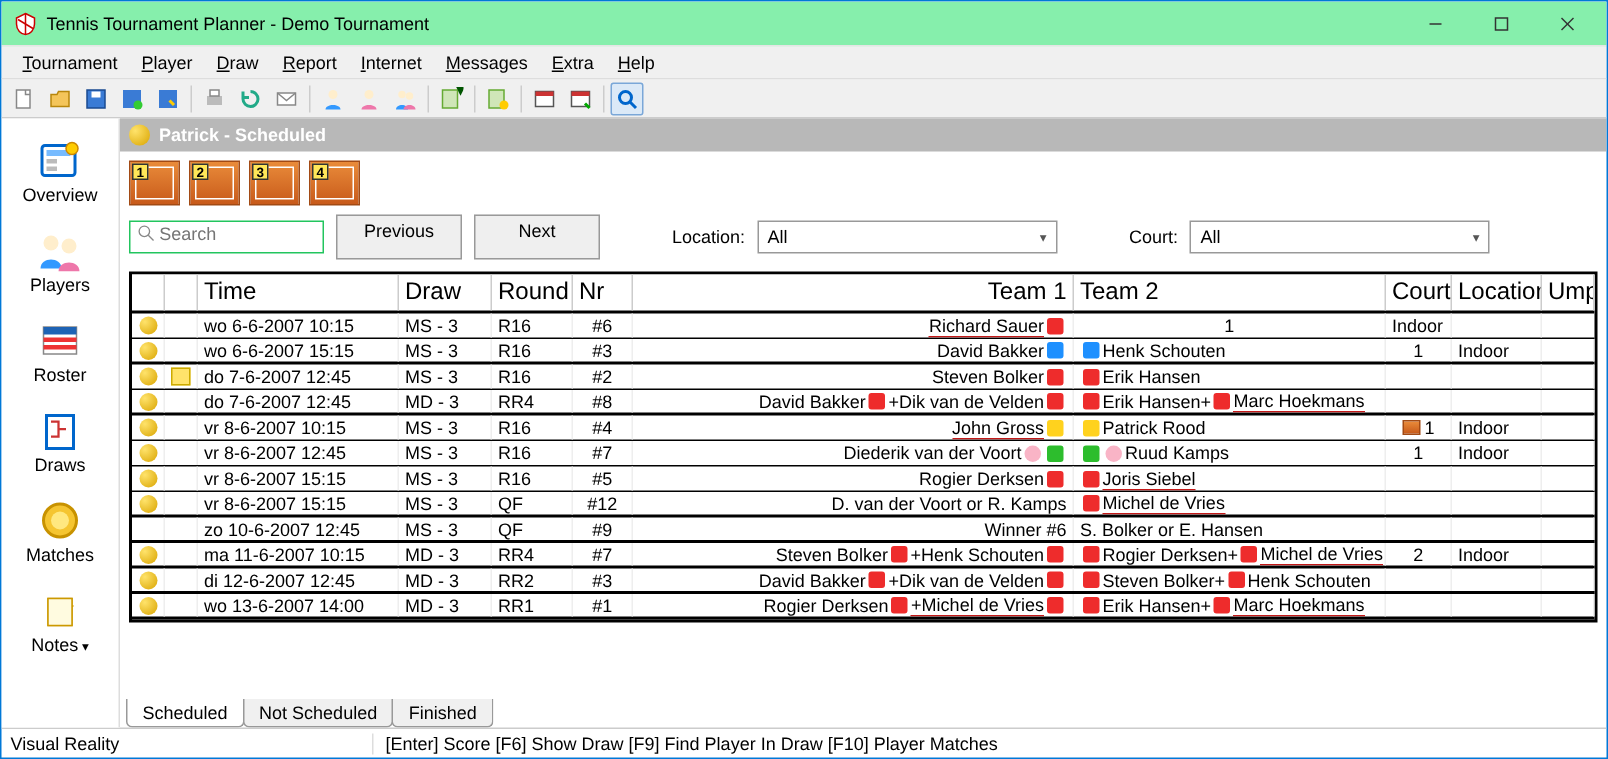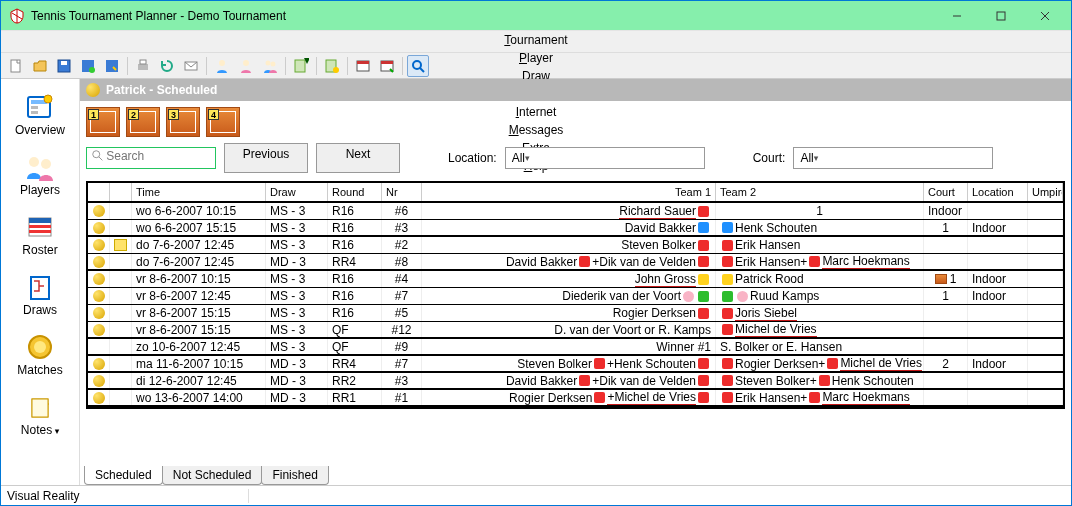--- a/index.html
+++ b/index.html
@@ -4,21 +4,21 @@
 <style>
   * { box-sizing: border-box; margin: 0; padding: 0; font-family: "Segoe UI", Tahoma, sans-serif; font-size: 12px; }
   body { background: #fff; width: 1072px; height: 506px; overflow: hidden; border: 1px solid #0078d7; }
   
   .titlebar { height: 30px; background: #86efac; border-bottom: 1px solid #e5e5e5; display: flex; align-items: center; padding: 0 4px 0 8px; }
   .titlebar .app-icon { width: 16px; height: 16px; margin-right: 6px; }
   .titlebar .title { flex: 1; font-size: 12px; }
   .titlebar .winbtn { width: 44px; height: 28px; display: flex; align-items: center; justify-content: center; }
   .titlebar .winbtn svg { stroke: #333; }
   
-  .menu { height: 22px; background: #f0f0f0; display: flex; align-items: center; padding: 0 6px; border-bottom: 1px solid #ddd; flex-direction: column; }
+  .menu { height: 22px; background: #f0f0f0; display: flex; align-items: center; padding: 0 6px; border-bottom: 1px solid #ddd; }
   .menu-item { padding: 2px 8px; cursor: default; }
   .menu-item u { text-decoration: underline; }
   
   .toolbar { height: 26px; background: #f0f0f0; display: flex; align-items: center; padding: 2px 4px; gap: 2px; border-bottom: 1px solid #ccc; }
   .tbtn { width: 22px; height: 22px; display: flex; align-items: center; justify-content: center; border-radius: 2px; }
   .tsep { width: 1px; height: 18px; background: #ccc; margin: 0 2px; }
   .tbtn svg,.tbtn span { pointer-events: none; }
   
   .main { display: flex; height: calc(100% - 30px - 22px - 26px - 20px); }
   .sidebar { width: 79px; background: #fff; border-right: 1px solid #ddd; padding-top: 8px; }
@@ -35,29 +35,29 @@
   .court-btns { display:flex; gap:6px; margin-bottom:6px;}
   .court-btn { width:34px; height:30px; background:linear-gradient(#e98b3a,#c85a1a); border:1px solid #a24a14; position:relative; }
   .court-btn::before { content:""; position:absolute; inset:3px; border:1px solid #fff; }
   .court-btn .num { position:absolute; top:1px; left:1px; background:#ffe759; border:1px solid #333; font-size:9px; font-weight:bold; width:11px; height:11px; line-height:10px; text-align:center; }
   .filter-row { display:flex; align-items:center; gap:8px; }
   .searchwrap { display:flex; align-items:flex-start; border:1px solid #22c55e; padding:1px 4px; width:130px; height:22px; }
   .searchwrap input { border:none; outline:none; width:100%; font-size:12px; }
   .searchwrap .sic { width:14px; height:14px; margin-right:3px; }
   .navbtn { width:84px; height:30px; border:1px solid #999; background:#efefef; text-align:center; line-height:20px; cursor:default; }
   .flabel { margin-left:40px; }
-  .combo { width:200px; height:22px; border:1px solid #999; background:#fff; display:flex; align-items:center; padding:0 6px; justify-content:flex-start;}
+  .combo { width:200px; height:22px; border:1px solid #999; background:#fff; display:flex; align-items:center; padding:0 6px; justify-content:space-between;}
   .combo .cv { }
   .combo .car { font-size:9px; color:#555;}
   
   .grid-wrap { flex:1; overflow:hidden; padding: 6px 6px 0; }
   .grid { border:2px solid #000; }
   .ghead, .grow { display:grid; grid-template-columns: 22px 22px 134px 62px 54px 40px 294px 208px 44px 60px 1fr; }
   .ghead { background:#fff; border-bottom:2px solid #000; }
-  .ghead div { font-size:11px; padding:3px 4px; border-right:1px solid #ccc; white-space:nowrap; overflow:hidden; }
+  .ghead div { font-size:16px; padding:3px 4px; border-right:1px solid #ccc; white-space:nowrap; overflow:hidden; }
   .grow { border-bottom:1px solid #000; height:17px; }
   .grow.thick { border-bottom:2px solid #000; }
   .grow > div { padding:0 4px; display:flex; align-items:center; border-right:1px solid #eee; white-space:nowrap; overflow:hidden; font-size:12px; }
   .grow .c-coin { justify-content:center; }
   .coin-sm { width:12px;height:12px;border-radius:50%;background:radial-gradient(circle at 30% 30%,#ffe36b,#d9a400); display:inline-block;}
   .note-ic { width:14px;height:12px;background:#ffe36b;border:1px solid #ccaa00;}
   .c-t1 { justify-content:flex-end; text-align:right; }
   .c-t2 { justify-content:flex-start; }
   .c-nr { justify-content:center; }
   .c-ct { justify-content:center; }
@@ -528,21 +528,21 @@
               <div></div>
             </div>
             <div class="grow thick">
               <div class="c-coin"></div>
               <div class="c-coin"></div>
               <div>zo 10-6-2007 12:45</div>
               <div>MS - 3</div>
               <div>QF</div>
               <div class="c-nr">#9</div>
               <div class="c-t1">
-                <span>Winner #1</span>
+                <span>Winner #6</span>
               </div>
               <div class="c-t2">
                 <span>S. Bolker or E. Hansen</span>
               </div>
               <div class="c-ct"></div>
               <div></div>
               <div></div>
             </div>
             <div class="grow thick">
               <div class="c-coin">
@@ -626,13 +626,14 @@
     <div class="tabstrip" id="tabstrip">
         <div class="tab active">Scheduled</div>
         <div class="tab">Not Scheduled</div>
         <div class="tab">Finished</div>
       </div>
   </div>
 </div>
 
 <div class="status">
   <div class="cell1">Visual Reality</div>
+  <div class="cell2">[Enter] Score [F6] Show Draw [F9] Find Player In Draw  [F10] Player Matches</div>
 </div>
 
 </body></html>

